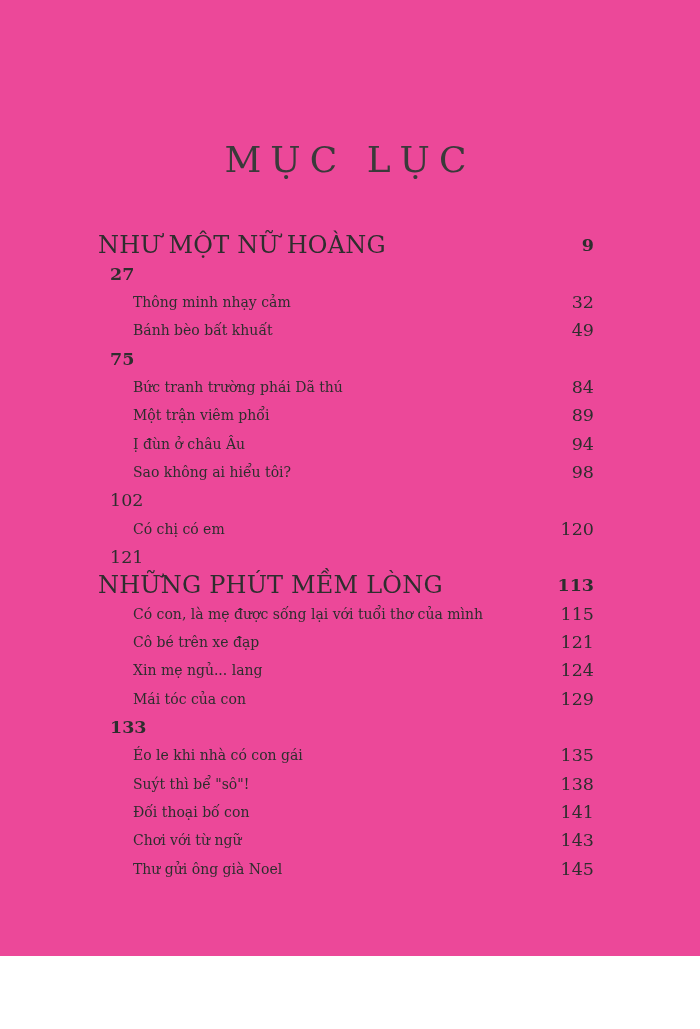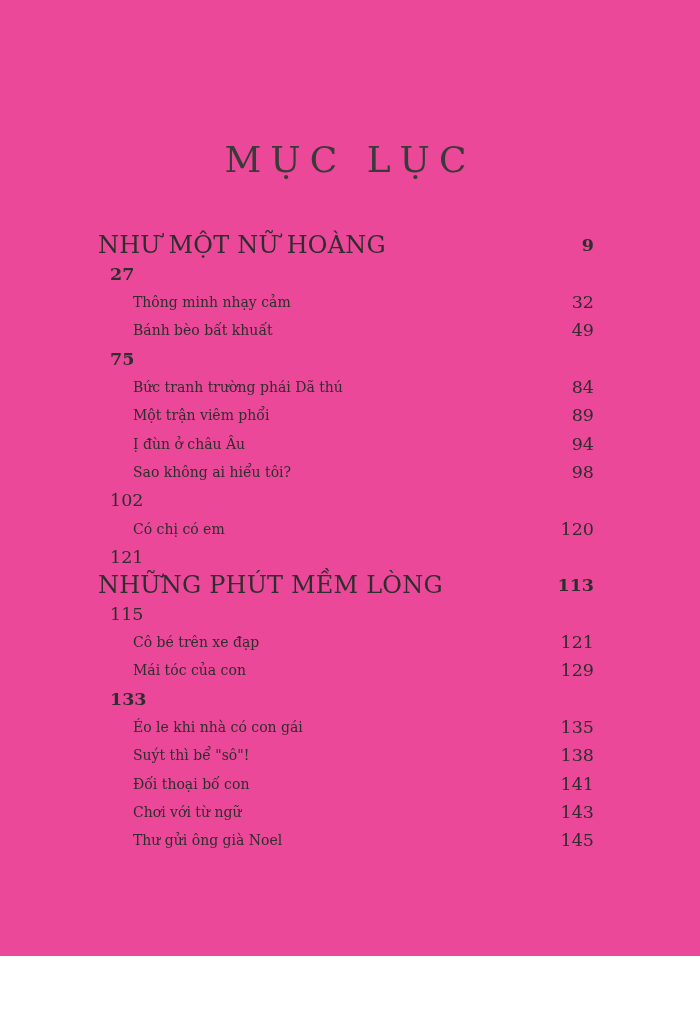--- a/index.html
+++ b/index.html
@@ -128,28 +128,33 @@
   <div class="toc-row level-2">
     <span class="toc-page">121</span>
   </div>
 
   <div class="toc-row level-1">
     <span class="toc-label">NHỮNG PHÚT MỀM LÒNG</span>
     <span class="toc-page">113</span>
   </div>
 
   <div class="toc-row level-2">
+    <span class="toc-label">Có con, là mẹ được sống lại với tuổi thơ của mình</span>
     <span class="toc-page">115</span>
   </div>
 
   <div class="toc-row level-2">
     <span class="toc-label">Cô bé trên xe đạp</span>
     <span class="toc-page">121</span>
   </div>
 
+  <div class="toc-row level-2">
+    <span class="toc-label">Xin mẹ ngủ... lang</span>
+    <span class="toc-page">124</span>
+  </div>
 
 
   <div class="toc-row level-2">
     <span class="toc-label">Mái tóc của con</span>
     <span class="toc-page">129</span>
   </div>
 
   <div class="toc-row level-1">
     <span class="toc-page">133</span>
   </div>

